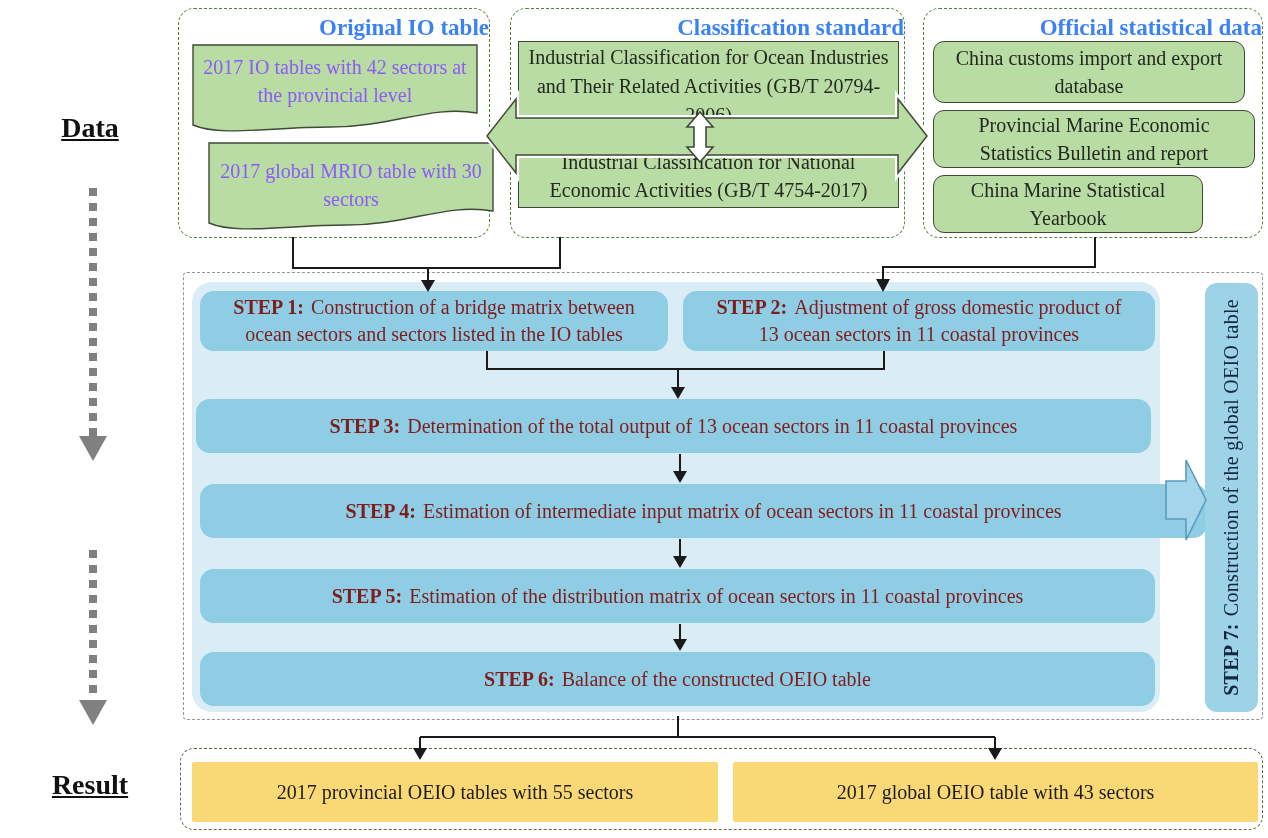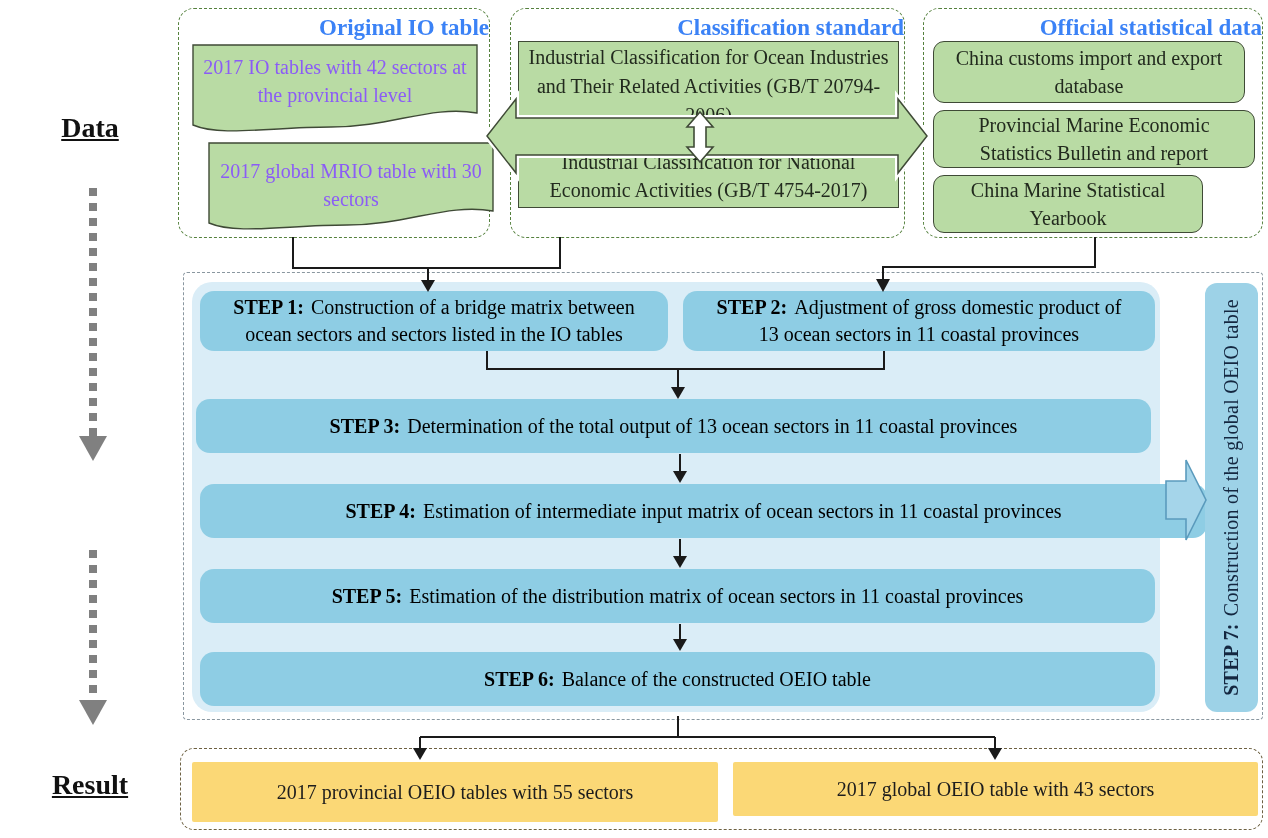--- a/index.html
+++ b/index.html
@@ -27,21 +27,21 @@
     font-size:20px;line-height:28px;color:#8b5cf6;padding:4px 6px;box-sizing:border-box;
   }
   
   .proc-outer{
     border:1.7px dashed #8a97a0;border-radius:4px;box-sizing:border-box;background:transparent;
   }
   .proc-panel{background:#daedf7;border-radius:20px;}
   .step-box{
     background:#8ecde4;border-radius:14px;box-sizing:border-box;
     display:flex;align-items:center;justify-content:center;text-align:center;
-    font-size:20px;line-height:27px;color:#000000;padding:4px 32px;
+    font-size:20px;line-height:27px;color:#7f1d1d;padding:4px 32px;
   }
   .step-label{font-weight:bold;margin-right:7px;white-space:pre;}
   .step7-box{
     background:#9dd2e7;border-radius:12px;box-sizing:border-box;
     display:flex;align-items:center;justify-content:center;
   }
   .step7-text{
     writing-mode:vertical-rl;transform:rotate(180deg);
     font-size:20px;color:#142740;white-space:nowrap;letter-spacing:.3px;
   }
@@ -115,21 +115,21 @@
   <div class="abs step-box" style="left:200px;top:652px;width:955px;height:54px;">
     <div><span class="step-label">STEP 6:</span><span>Balance of the constructed OEIO table</span></div>
   </div>
 
   <div class="abs step7-box" style="left:1205px;top:283px;width:53px;height:429px;">
     <div class="step7-text"><span class="step-label">STEP 7:</span><span>Construction of the global OEIO table</span></div>
   </div>
 
   <div class="abs result-outer" style="left:180px;top:748px;width:1083px;height:82px;"></div>
   <div class="abs yellow-box" style="left:192px;top:762px;width:526px;height:60px;">2017 provincial OEIO tables with 55 sectors</div>
-  <div class="abs yellow-box" style="left:733px;top:762px;width:525px;height:54px;">2017 global OEIO table with 43 sectors</div>
+  <div class="abs yellow-box" style="left:733px;top:762px;width:525px;height:60px;">2017 global OEIO table with 43 sectors</div>
 
   <svg id="overlay" width="1268" height="838" viewBox="0 0 1268 838">
 
     <g>
       <polygon points="487,136 516,99 516,118 898,118 898,99 927,136 898,173 898,155 516,155 516,173" fill="none" stroke="#ffffff" stroke-width="6"></polygon>
       <polygon points="487,136 516,99 516,118 898,118 898,99 927,136 898,173 898,155 516,155 516,173" fill="#b9dba4" stroke="#3f4a36" stroke-width="1.5"></polygon>
     </g>
 
     <polygon points="700,112 713,127 706,127 706,147 713,147 700,162 687,147 694,147 694,127 687,127" fill="#ffffff" stroke="#3f4a36" stroke-width="1.6"></polygon>
 

